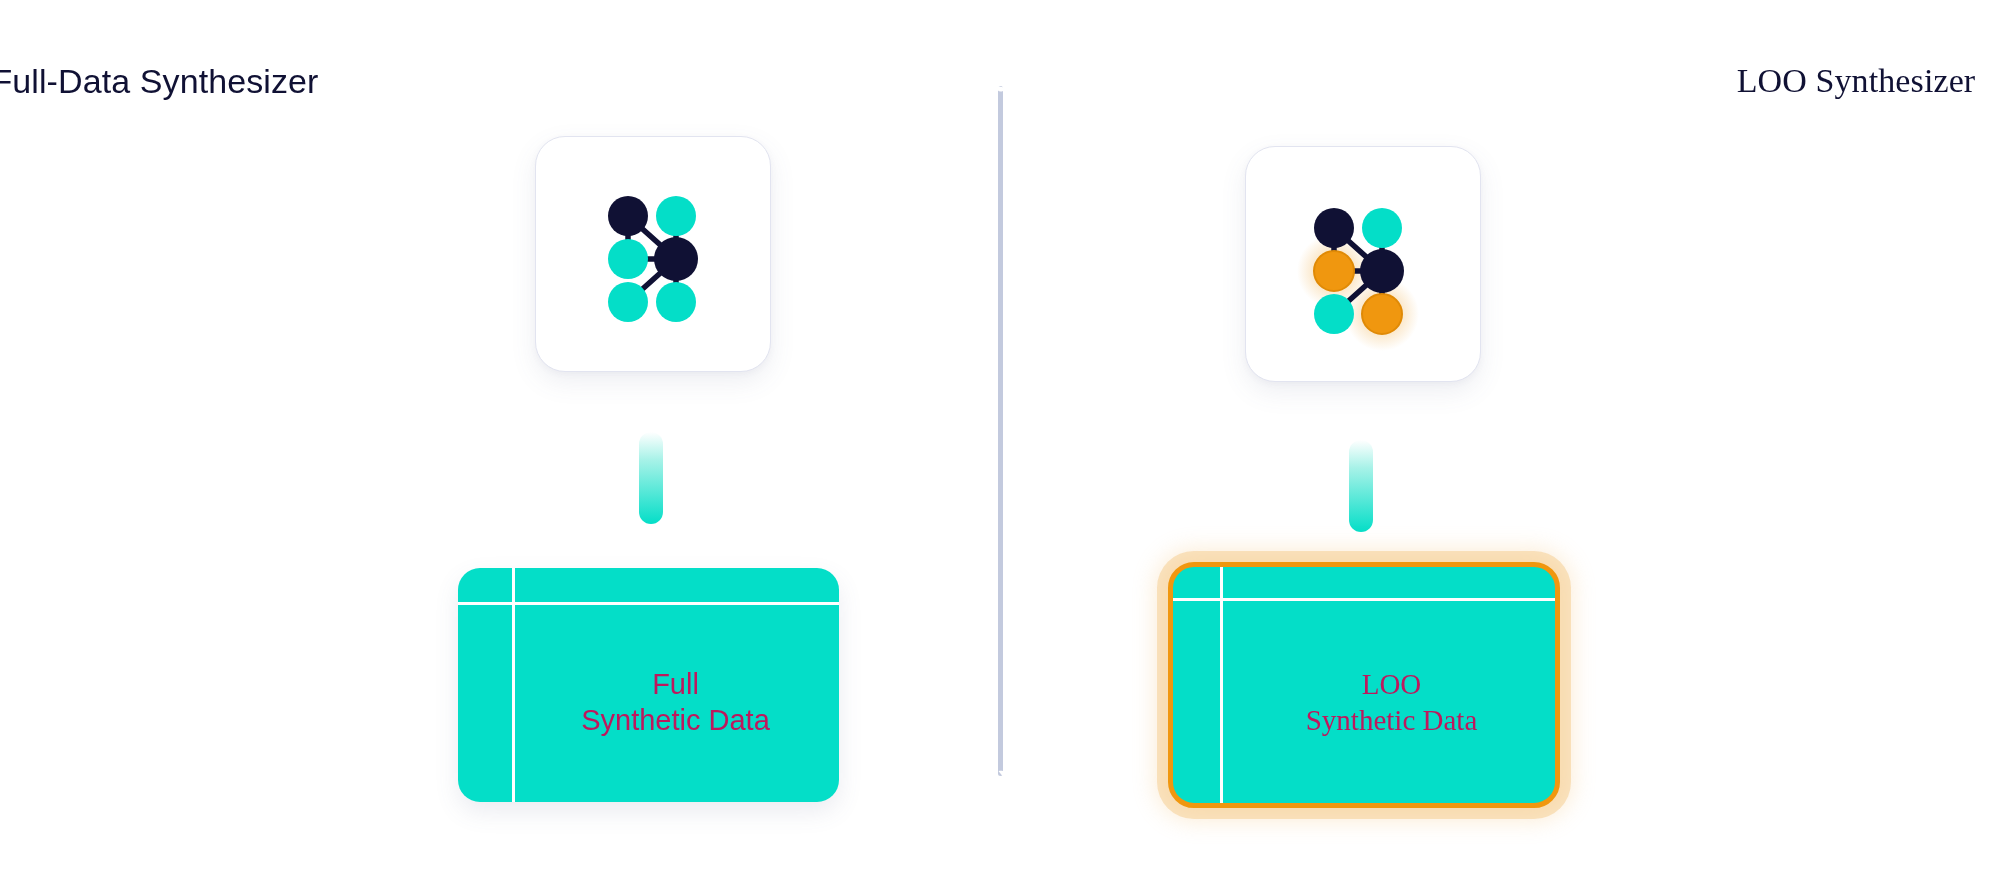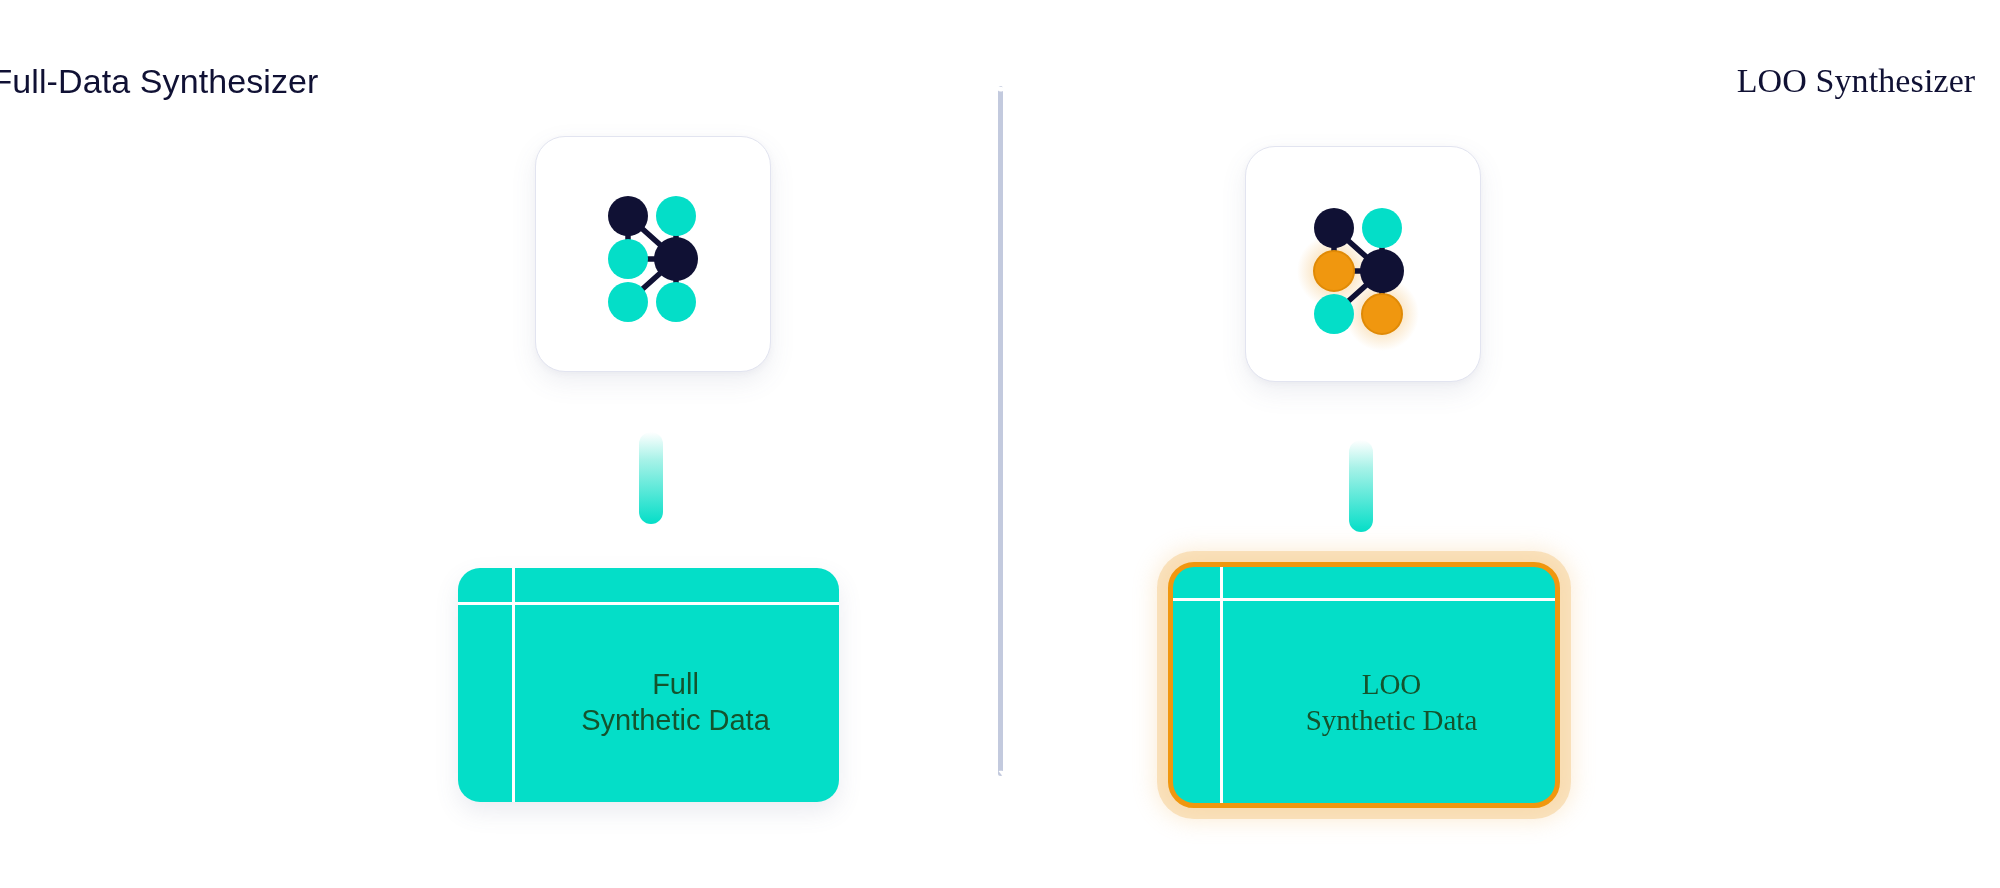--- a/index.html
+++ b/index.html
@@ -131,21 +131,21 @@
   .tbl-label {
     position: absolute;
     left: 54px;
     right: 0;
     top: 37px;
     bottom: 0;
     display: flex;
     flex-direction: column;
     align-items: center;
     justify-content: center;
-    color: #14532d;
+    color: #be185d;
     font-size: 29px;
     font-weight: 400;
     line-height: 1.22;
     text-align: center;
     padding-bottom: 2px;
   }
   .highlighted .tbl-label { left: 55px; }
   .tbl-label .line2 { white-space: nowrap; }
 </style>
 </head>

